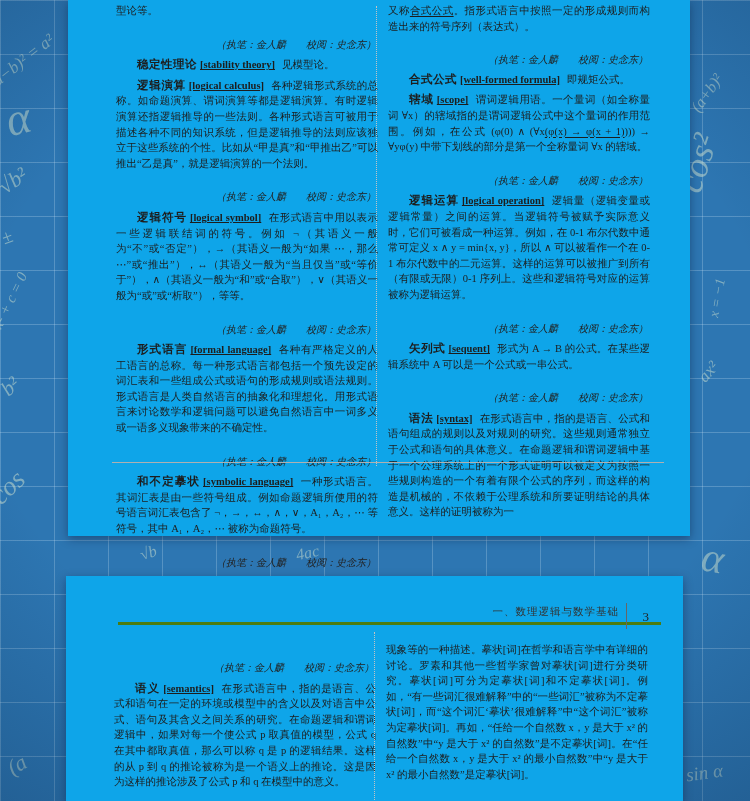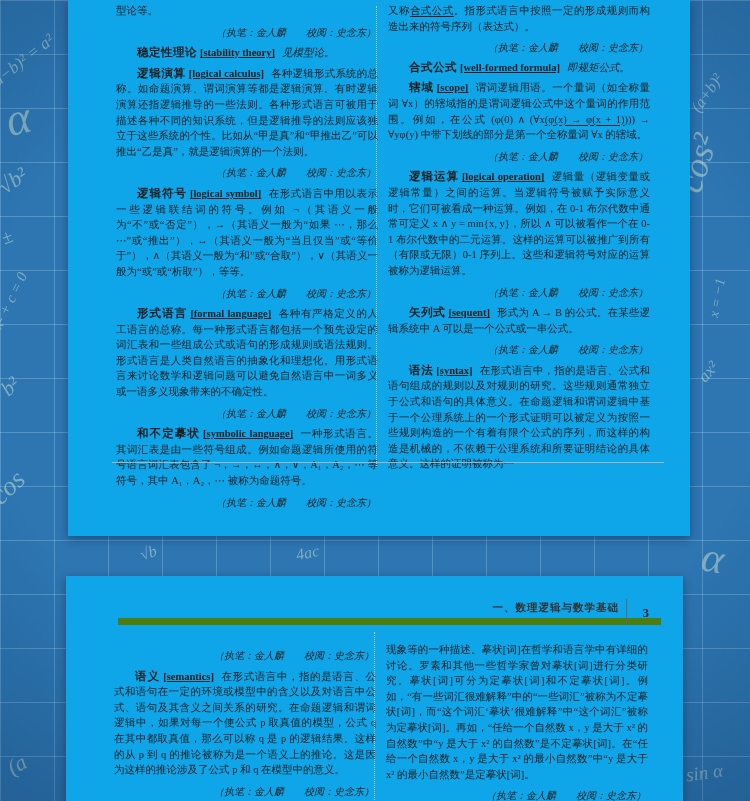--- a/index.html
+++ b/index.html
@@ -52,31 +52,31 @@
   .divider { position:absolute; border-left:1px dotted #c3c3c3; }
   #p1-div { left:308px; top:6px;  height:460px; }
   #p2-div { left:308px; top:56px; height:168px; }
 
   p.cont  { text-indent:0; margin:0; }
   p.entry { text-indent:2em; margin-top:5px; }
   p.tight { margin-top:1px; }
   .term { font-family:"Liberation Sans","DejaVu Sans",sans-serif;
     font-weight:bold; font-size:11.5px; letter-spacing:.5px; }
   .en   { font-weight:bold; font-size:10.5px; margin:13px 7px 0 3px;text-decoration:underline; }
-  .kai  { font-style:italic; }
+  .kai  { }
   .u    { text-decoration:underline; text-underline-offset:2px; }
   p.attr { text-align:right; font-style:italic; font-size:10px;
-    margin:6px 2px 4px 0; color:#222; }
+    margin:18px 2px 4px 0; color:#222; }
 
   #p1-rule { position:absolute; left:44px; right:26px; top:462px;
     border-top:1px solid #b0b0b0; }
 
   
   #p2-head { position:absolute; left:52px; right:22px; top:28px; height:21px;
-    border-bottom:7px solid #4d7c0f;font-weight:bold; }
+    border-bottom:3px solid #4d7c0f; }
   #p2-title { position:absolute; right:42px; bottom:3px; font-size:10.5px;
     color:#333; letter-spacing:1px;
     font-family:"Liberation Sans","DejaVu Sans",sans-serif; }
   #p2-bar { position:absolute; right:34px; bottom:-7px; height:26px; width:0;
     border-left:1px solid #666; }
   #p2-num { position:absolute; right:12px; bottom:-3px; font-size:13px; color:#222; }
 </style>
 </head>
 <body>
 

